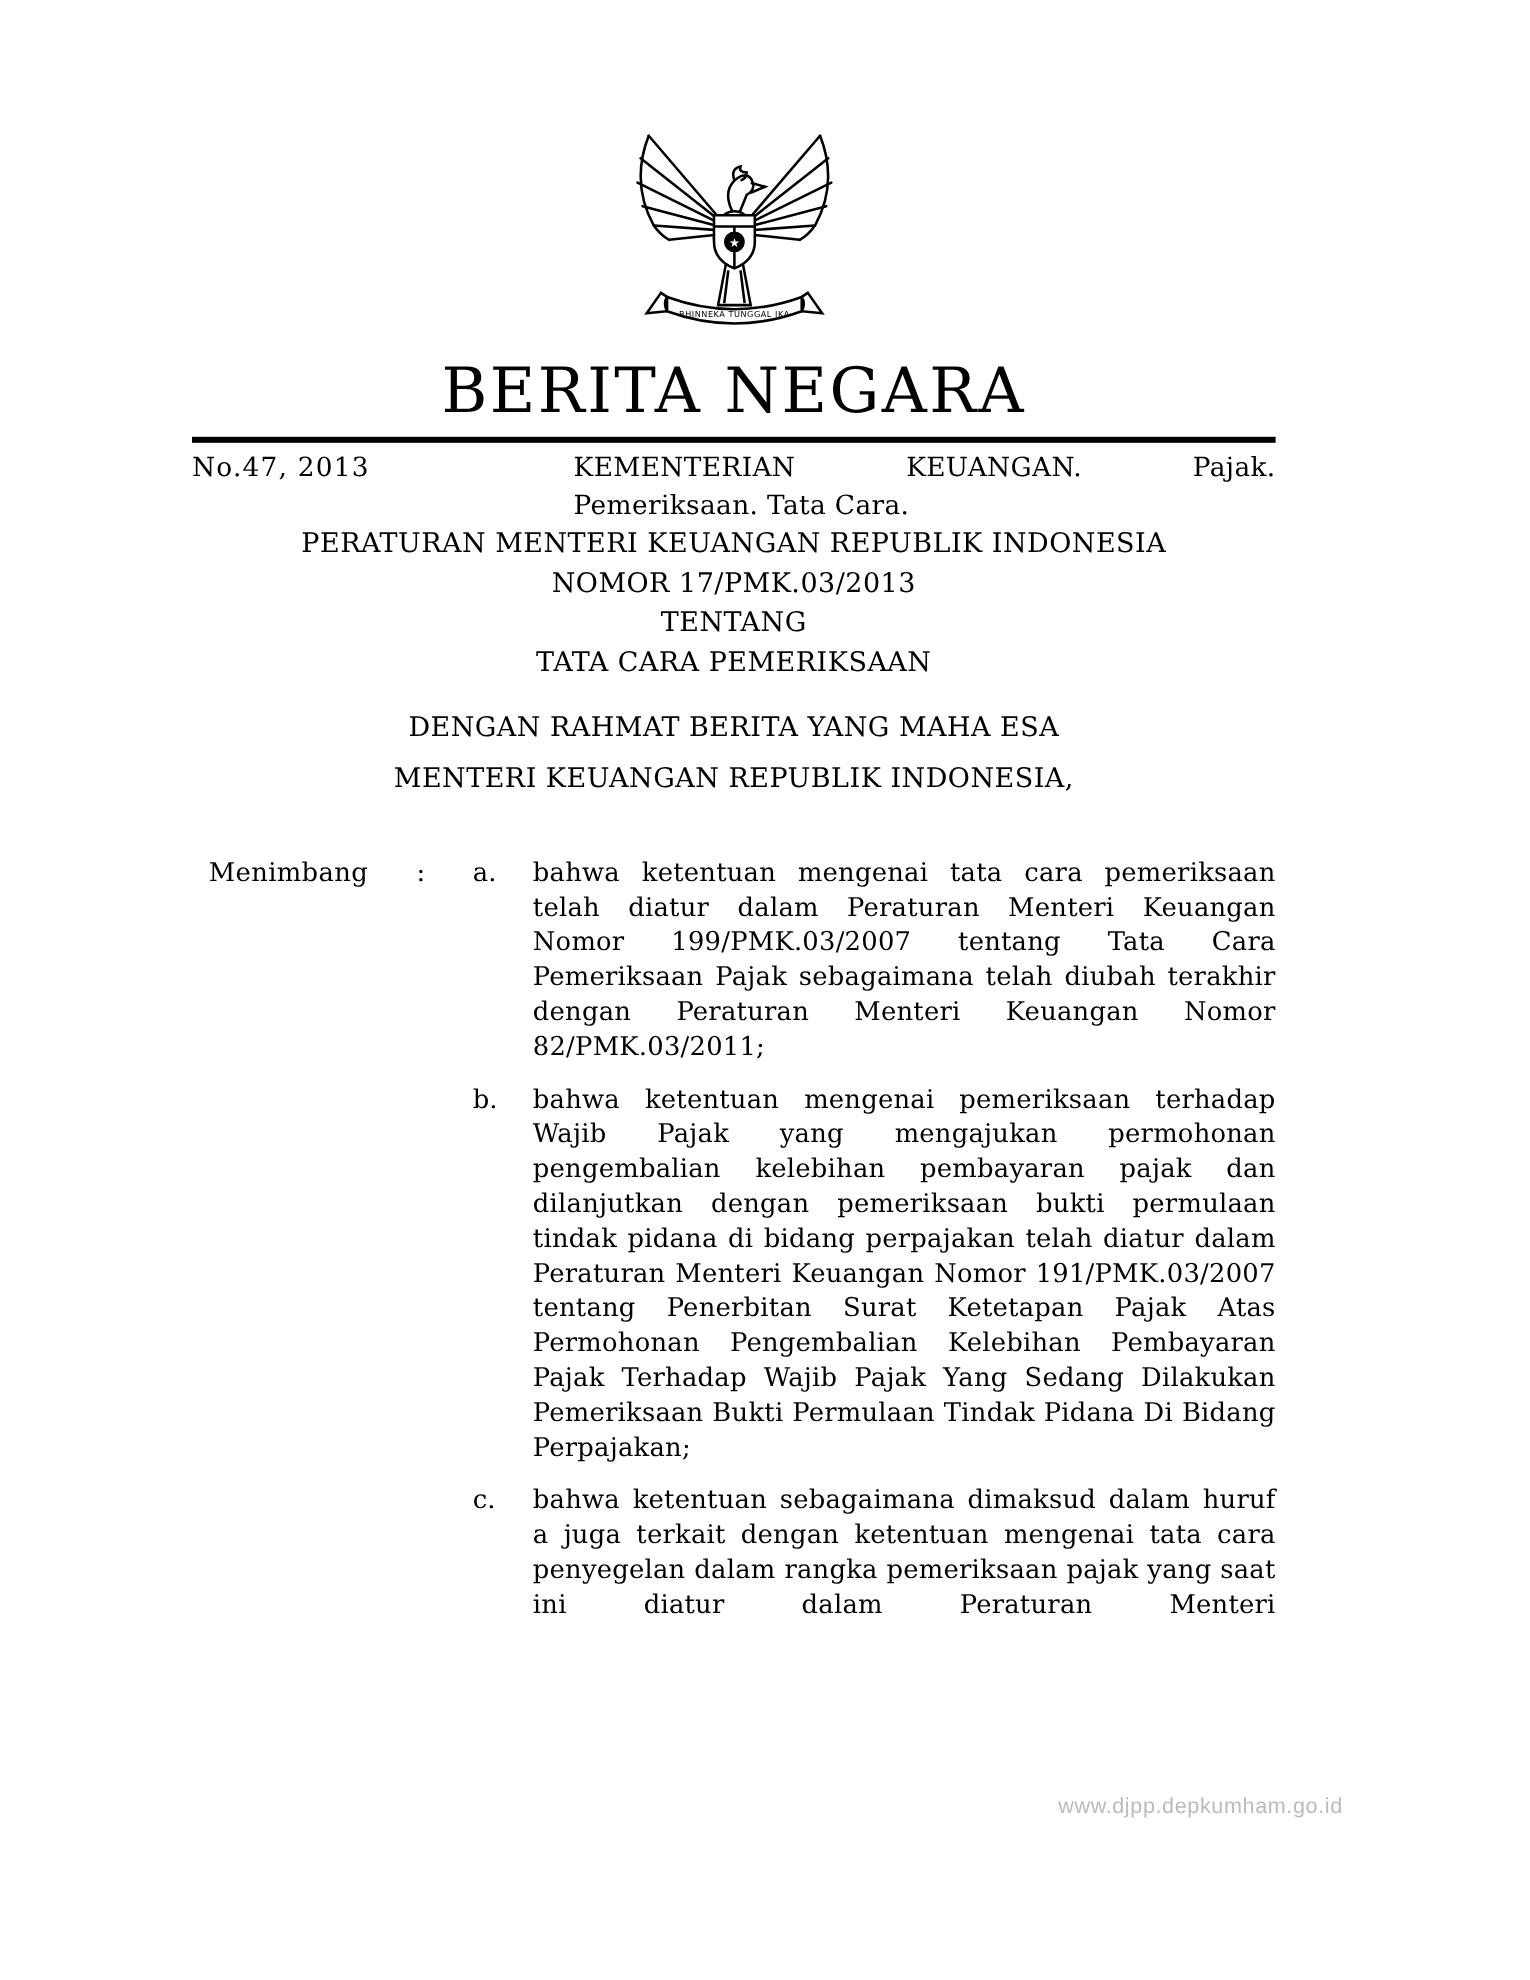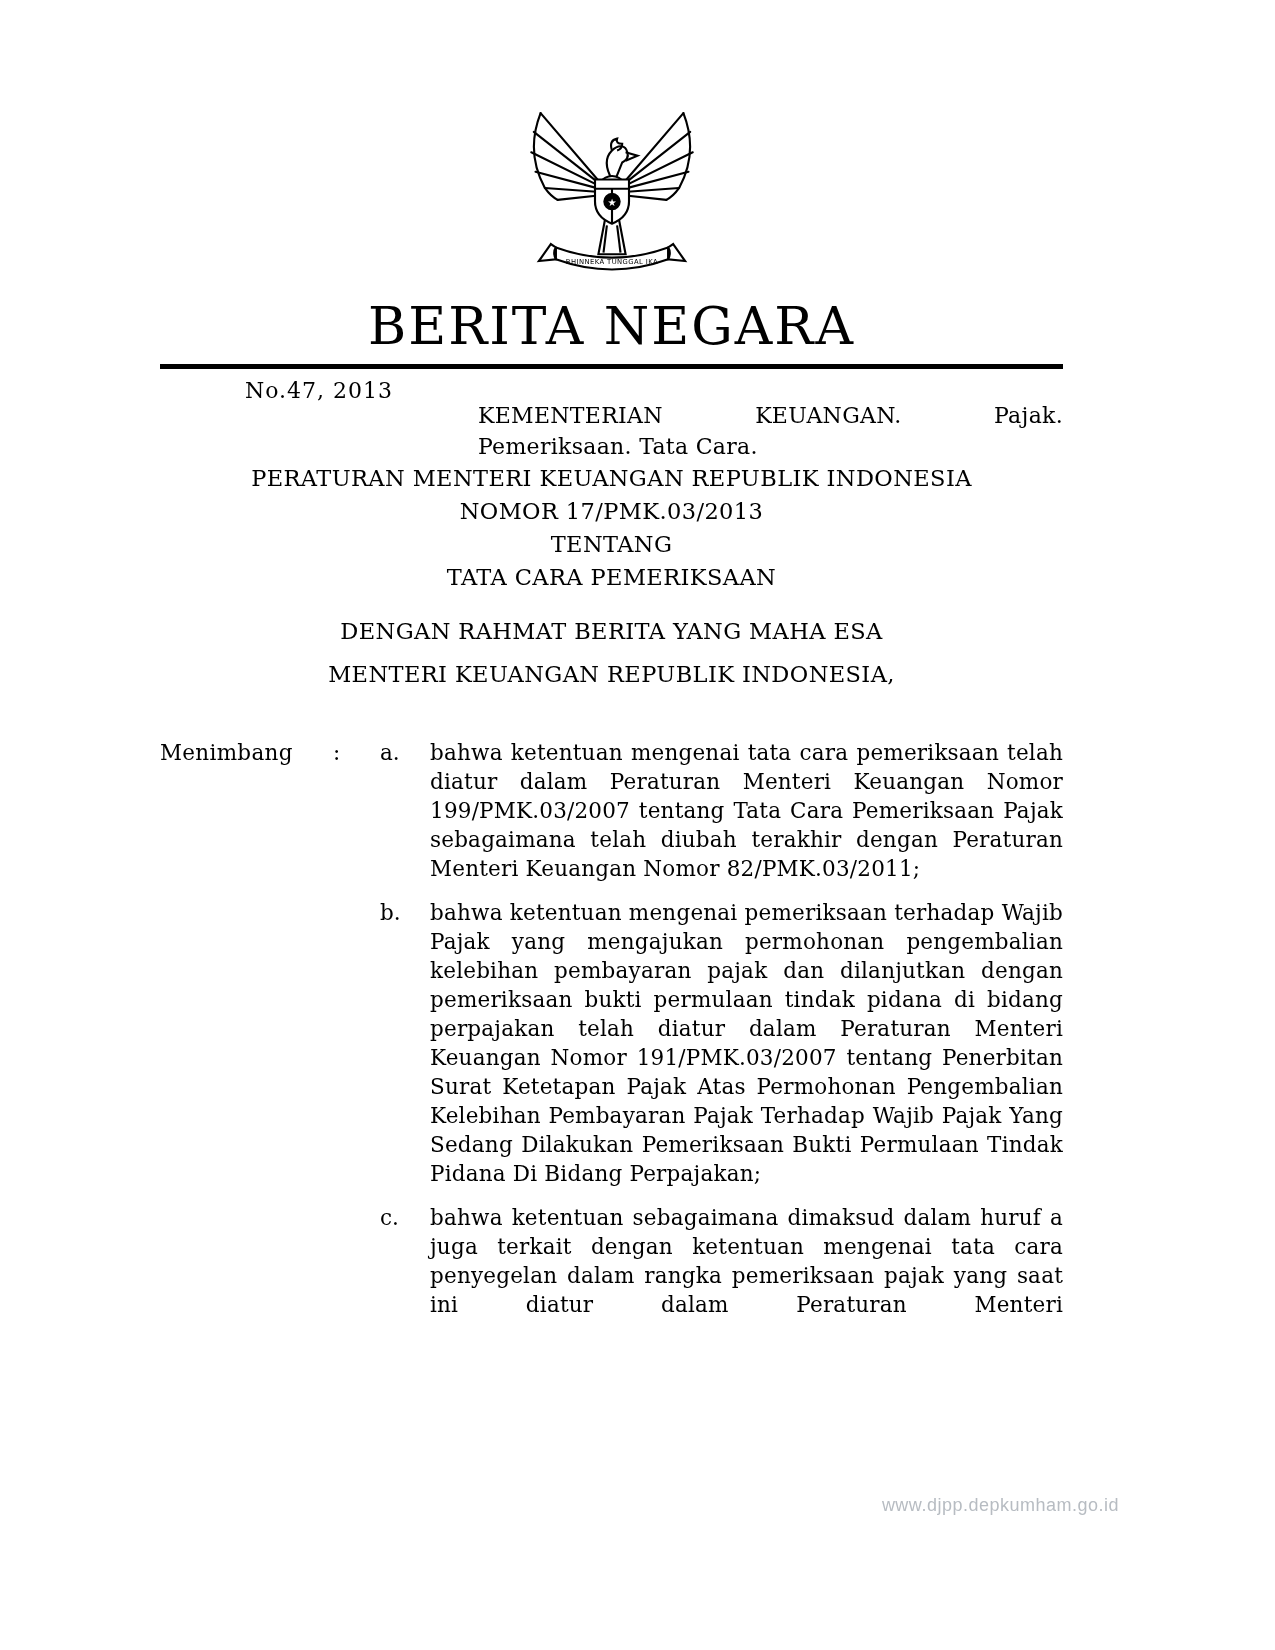--- a/index.html
+++ b/index.html
@@ -23,22 +23,22 @@
     font-weight:400;
     font-size:52px;
     line-height:1.16;
     letter-spacing:2px;
     font-family:"DejaVu Serif", serif;
   }
 
   .masthead-rule { height:5px; background:#000; margin-top:8px; }
 
   .header-row { display:flex; margin-top:6px; font-size:22px; }
-  .gazette-no { width:318px; letter-spacing:1px; line-height:31px;text-align:center; }
-  .subject-col { flex:1; line-height:31px; letter-spacing:0.3px;margin-top:25px; }
+  .gazette-no { width:318px; letter-spacing:1px; line-height:31px; }
+  .subject-col { flex:1; line-height:31px; letter-spacing:0.3px; }
   .subject-l1 { text-align:justify; text-align-last:justify; }
   .subject-l2 { text-align:left; }
 
   .doc-title {
     text-align:center;
     font-size:22.5px;
     line-height:33px;
     letter-spacing:0.4px;
   }
 
@@ -49,21 +49,21 @@
     line-height:43px;
     letter-spacing:0.4px;
   }
 
   .consider {
     margin-top:42px;
     display:flex;
     font-size:21.5px;
     line-height:29px;
   }
-  .c-label { width:173px; letter-spacing:0.3px; }
+  .c-label { width:173px; letter-spacing:0.3px;margin-left:14px; }
   .c-colon { width:47px; }
   .c-items { flex:1; }
   .c-item { display:flex; margin-bottom:15px; }
   .c-item:last-child { margin-bottom:0; }
   .c-marker { width:50px; }
   .c-text {
     flex:1;
     text-align:justify;
     letter-spacing:0.2px;
   }

